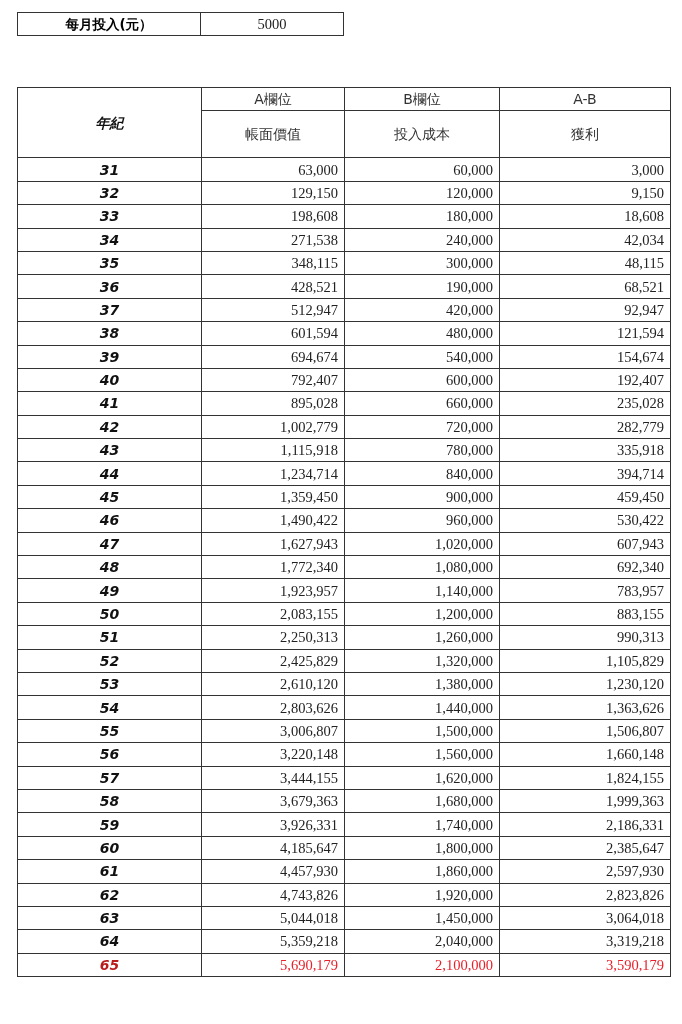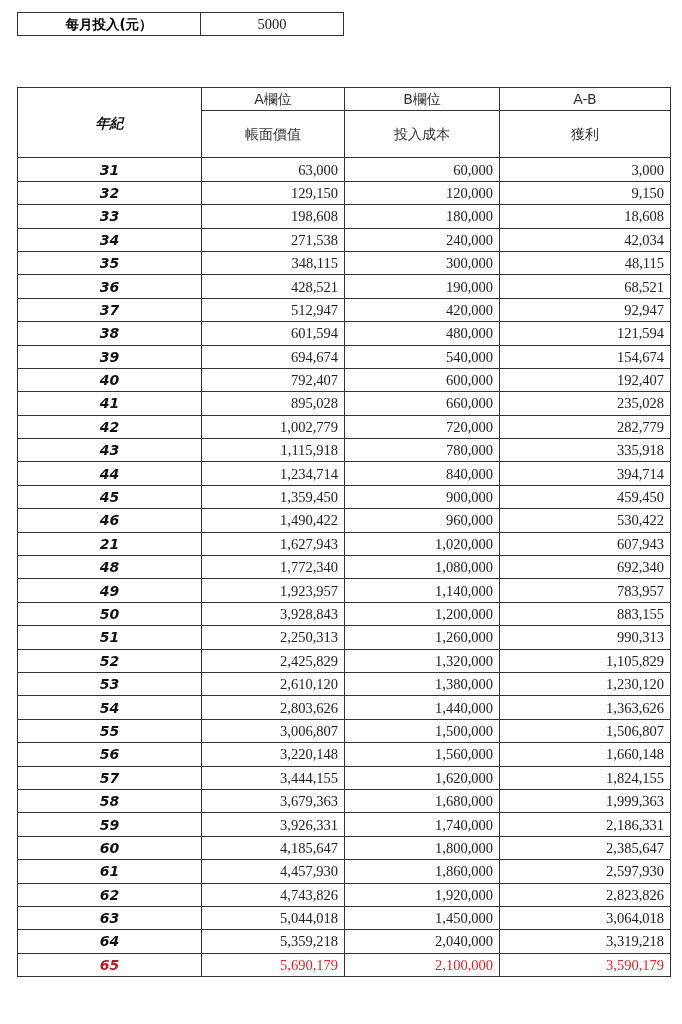--- a/index.html
+++ b/index.html
@@ -137,40 +137,40 @@
         <td class="num c2">900,000</td>
         <td class="num c3">459,450</td>
       </tr>
       <tr>
         <td class="age">46</td>
         <td class="num c1">1,490,422</td>
         <td class="num c2">960,000</td>
         <td class="num c3">530,422</td>
       </tr>
       <tr>
-        <td class="age">21</td>
+        <td class="age">47</td>
         <td class="num c1">1,627,943</td>
         <td class="num c2">1,020,000</td>
         <td class="num c3">607,943</td>
       </tr>
       <tr>
         <td class="age">48</td>
         <td class="num c1">1,772,340</td>
         <td class="num c2">1,080,000</td>
         <td class="num c3">692,340</td>
       </tr>
       <tr>
         <td class="age">49</td>
         <td class="num c1">1,923,957</td>
         <td class="num c2">1,140,000</td>
         <td class="num c3">783,957</td>
       </tr>
       <tr>
         <td class="age">50</td>
-        <td class="num c1">3,928,843</td>
+        <td class="num c1">2,083,155</td>
         <td class="num c2">1,200,000</td>
         <td class="num c3">883,155</td>
       </tr>
       <tr>
         <td class="age">51</td>
         <td class="num c1">2,250,313</td>
         <td class="num c2">1,260,000</td>
         <td class="num c3">990,313</td>
       </tr>
       <tr>

